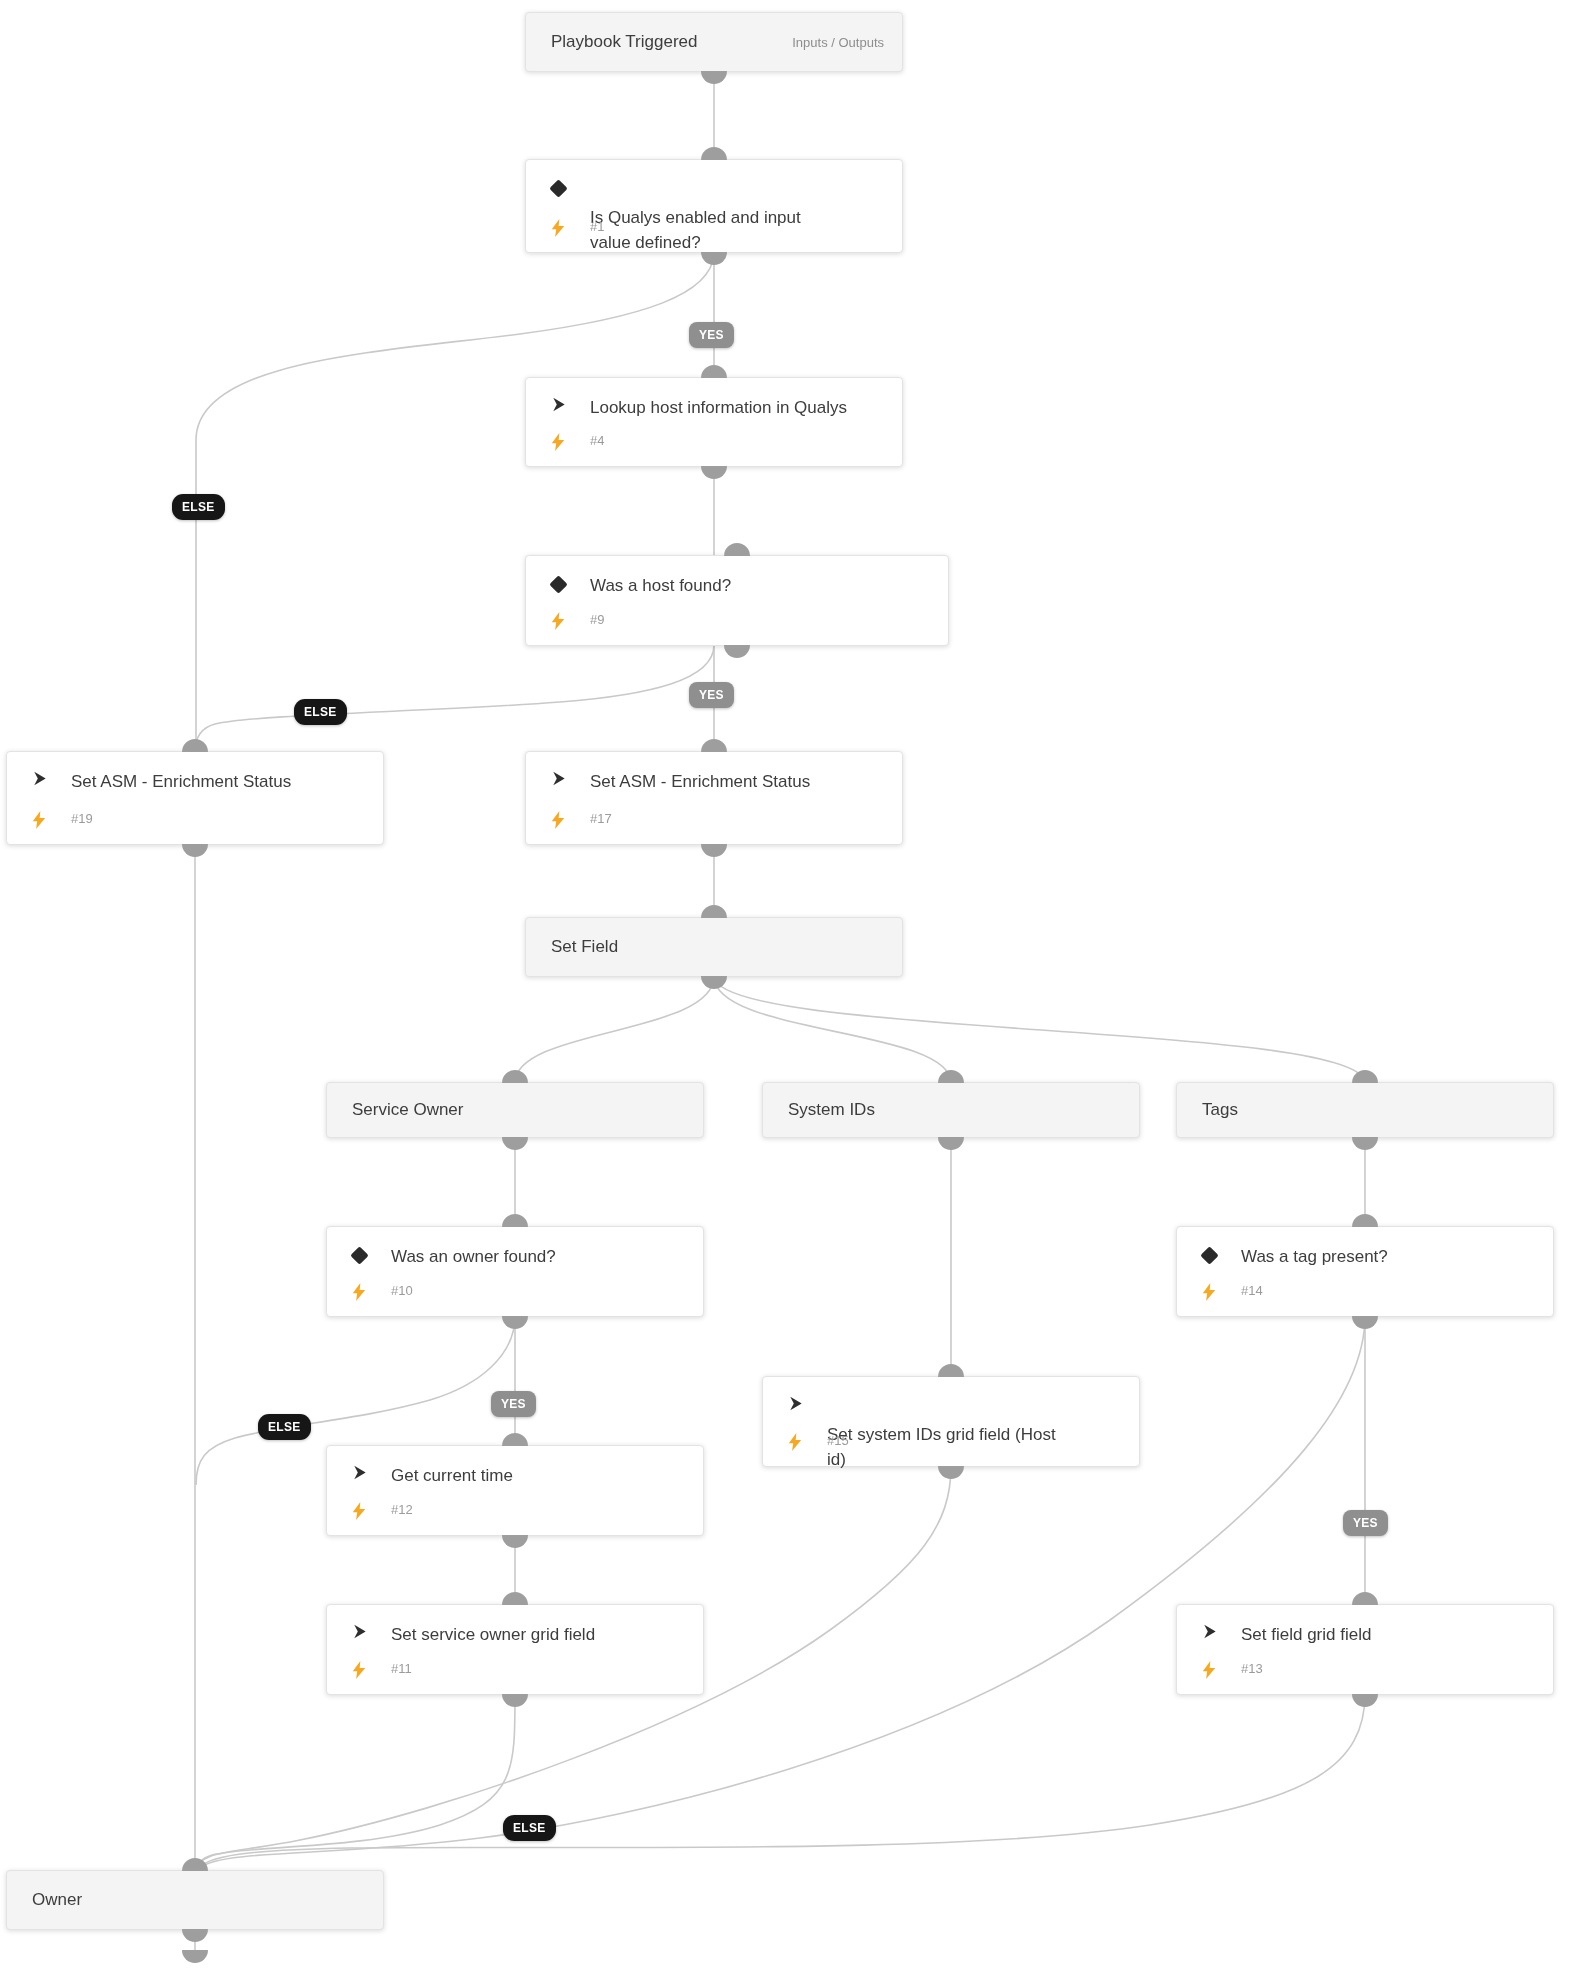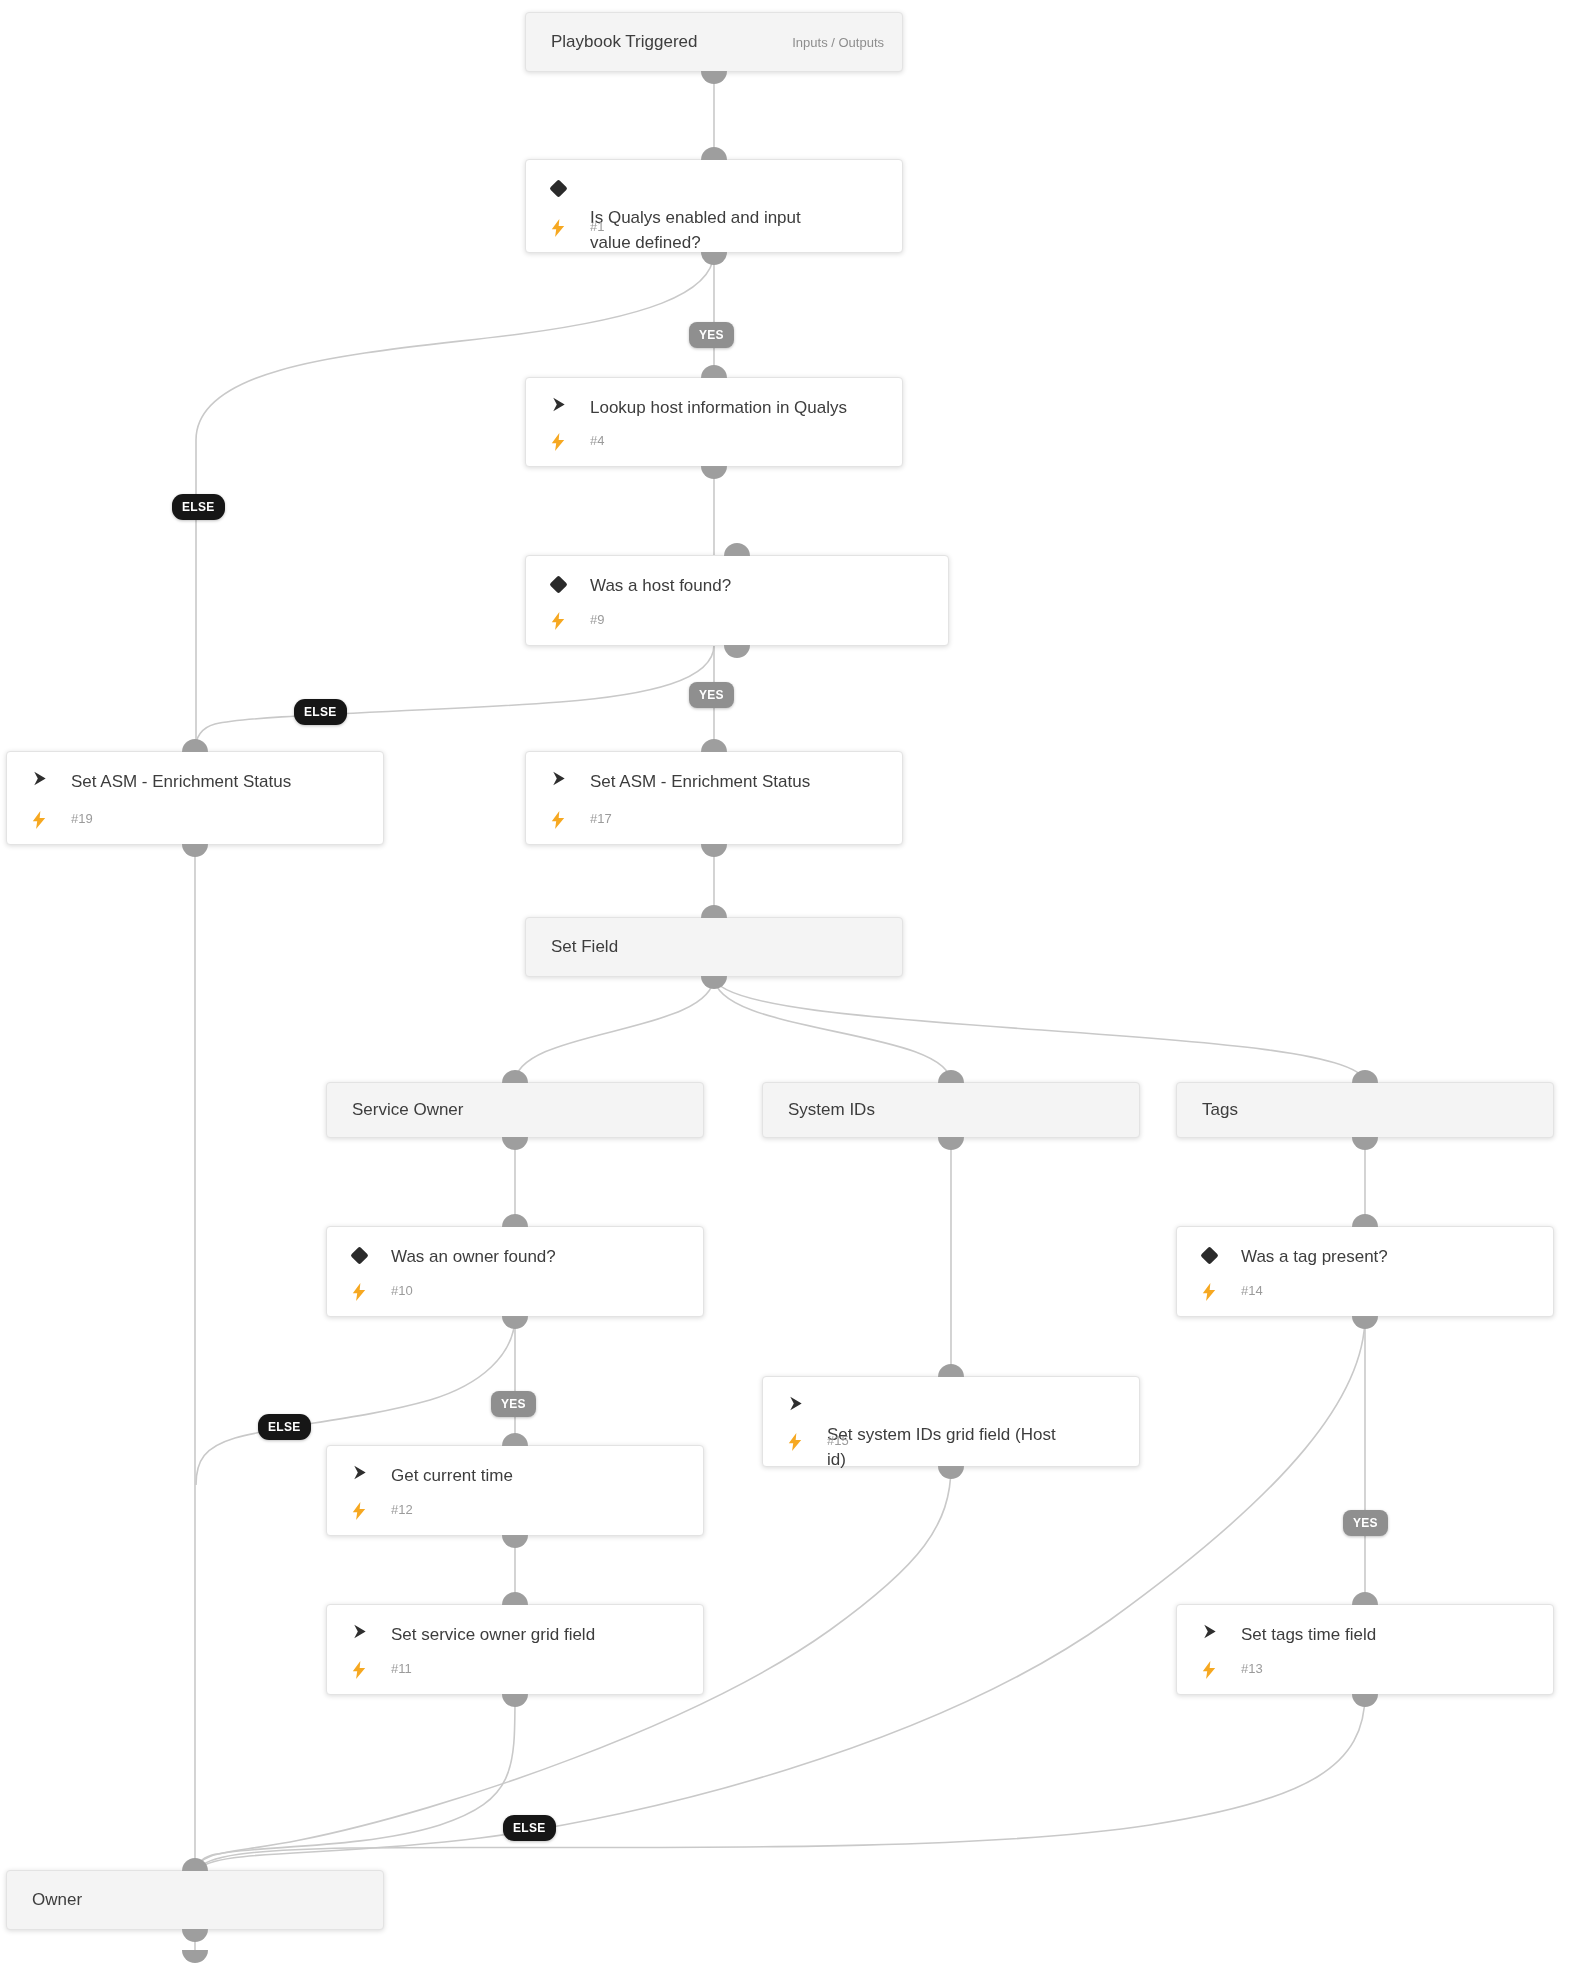--- a/index.html
+++ b/index.html
@@ -248,21 +248,21 @@
     <div class="port bottom"></div>
   </div>
 
   <div class="node block" style="left:1176px;top:1604px;width:378px;height:91px">
     <div class="port top"></div>
     <span class="action-icon">
       <svg width="19" height="19" viewBox="0 0 20 20">
           <path d="M4.5 3 L16.5 10 L4.5 17 L8.2 10 Z" fill="#2e2e2e"></path>
         </svg>
     </span>
-    <span class="title">Set tags time field</span>
+    <span class="title">Set field grid field</span>
     <span class="bolt">
       <svg width="14" height="18" viewBox="0 0 12 16">
           <path d="M7.2 0 L0.5 9 H4.4 L3.4 16 L11.5 6.2 H6.6 Z" fill="#f6a821"></path>
         </svg>
     </span>
     <span class="nid">#13</span>
     <div class="port bottom"></div>
   </div>
 
   <div class="node header" style="left:6px;top:1870px;width:378px;height:60px">

